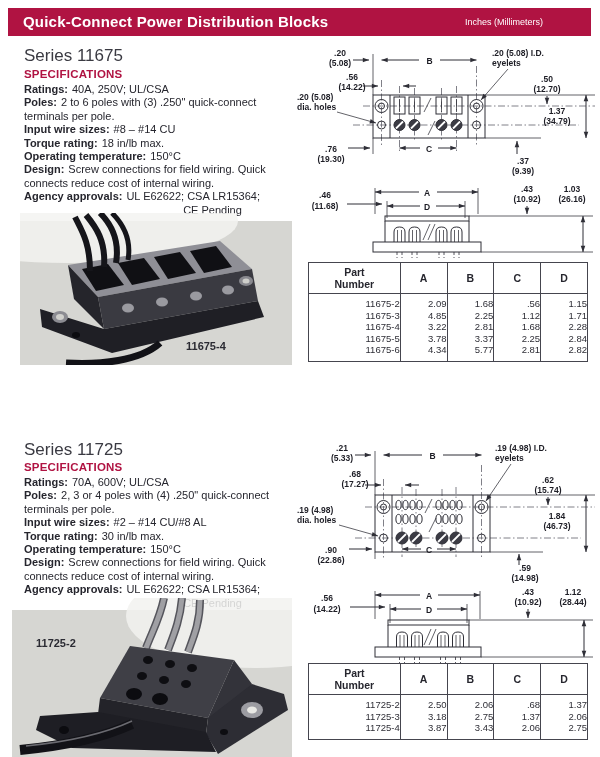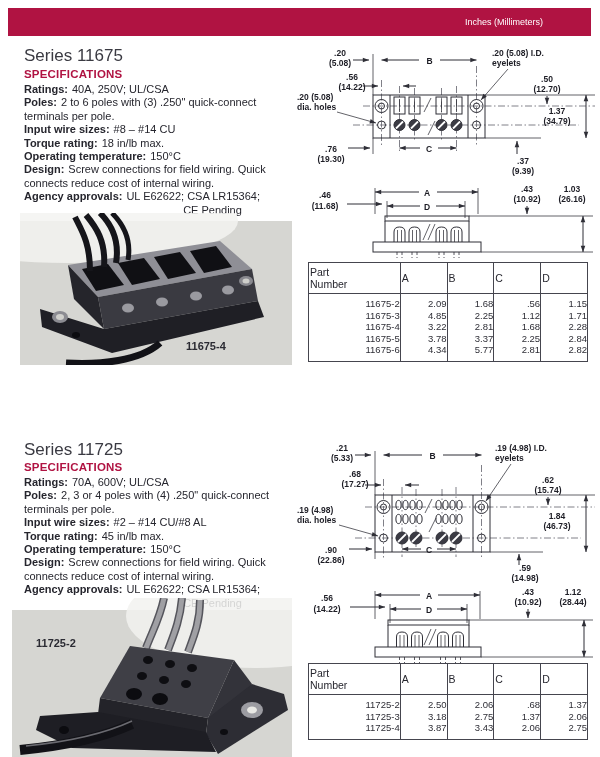--- a/index.html
+++ b/index.html
@@ -27,33 +27,34 @@
   .dln{stroke:var(--line); stroke-width:1; fill:none;}
   .dlt{stroke:var(--line); stroke-width:.75; fill:none;}
   .cln{stroke:#5f5f6a; stroke-width:.8; fill:none; stroke-dasharray:7 2.5 1.5 2.5;}
   .dsh{stroke:var(--line); stroke-width:.8; fill:none; stroke-dasharray:3 2;}
   .dtx{font:bold 8.5px "Liberation Sans", sans-serif; fill:#1d1d25;}
   .screw{fill:#3b3b44; stroke:var(--line); stroke-width:1;}
   .slash{stroke:#fff; stroke-width:1.8;}
 
   table.dim{position:absolute; border-collapse:collapse; border:1.5px solid #45454e; background:#fff;}
   table.dim col.c0{width:92px;} table.dim col.cx{width:47px;}
-  table.dim th{border-left:1px solid #45454e; border-bottom:1px solid #45454e; font-size:10.5px; font-weight:normal; height:28px; text-align:left; color:#26262e;}
+  table.dim th{border-left:1px solid #45454e; border-bottom:1px solid #45454e; font-size:10.5px; font-weight:bold; height:28px; text-align:center; color:#26262e;}
   table.dim th:first-child{border-left:none;}
   table.dim td{border-left:1px solid #45454e; font-size:9.5px; line-height:11.5px; text-align:right; padding:0; color:#2e2e36;}
   table.dim td:first-child{border-left:none;}
   table.dim tr.first td{padding-top:4px;}
   table.dim tr.last td{padding-bottom:5px;}
 </style>
 </head>
 <body>
 
 <div id="page">
 
   <div class="band">
+    <div class="band-title">Quick-Connect Power Distribution Blocks</div>
     <div class="band-units">Inches (Millimeters)</div>
   </div>
 
   <div class="series-title" style="left:24px; top:46px;">Series 11675</div>
   <div class="spec-head" style="left:24px; top:68px;">SPECIFICATIONS</div>
 
   <div class="specs" style="left:24px; top:83px;">
     <div class="spec-line"><b>Ratings:</b><span class="t">40A, 250V; UL/CSA</span></div>
     <div class="spec-line"><b>Poles:</b><span class="t">2 to 6 poles with (3) .250" quick-connect</span></div>
     <div class="spec-line"><b></b><span class="t">terminals per pole.</span></div>
@@ -315,21 +316,21 @@
   </table>
 
   <div class="series-title" style="left:24px; top:440px;">Series 11725</div>
   <div class="spec-head" style="left:24px; top:461px;">SPECIFICATIONS</div>
 
   <div class="specs" style="left:24px; top:476px;">
     <div class="spec-line"><b>Ratings:</b><span class="t">70A, 600V; UL/CSA</span></div>
     <div class="spec-line"><b>Poles:</b><span class="t">2, 3 or 4 poles with (4) .250" quick-connect</span></div>
     <div class="spec-line"><b></b><span class="t">terminals per pole.</span></div>
     <div class="spec-line"><b>Input wire sizes:</b><span class="t">#2 – #14 CU/#8 AL</span></div>
-    <div class="spec-line"><b>Torque rating:</b><span class="t">45 in/lb max.</span></div>
+    <div class="spec-line"><b>Torque rating:</b><span class="t">30 in/lb max.</span></div>
     <div class="spec-line"><b>Operating temperature:</b><span class="t">150°C</span></div>
     <div class="spec-line"><b>Design:</b><span class="t">Screw connections for field wiring. Quick</span></div>
     <div class="spec-line"><b></b><span class="t">connects reduce cost of internal wiring.</span></div>
     <div class="spec-line"><b>Agency approvals:</b><span class="t">UL E62622; CSA LR15364;</span></div>
     <div class="spec-line indent"><b></b><span class="t">CE Pending</span></div>
   </div>
 
   <svg class="photo" style="left:12px; top:598px;" width="280" height="159" viewBox="0 0 280 159">
     <rect x="0" y="12" width="280" height="147" fill="#d6d6d2"></rect>
     <ellipse cx="244" cy="18" rx="130" ry="52" fill="#f2f2f0" opacity="0.85"></ellipse>

